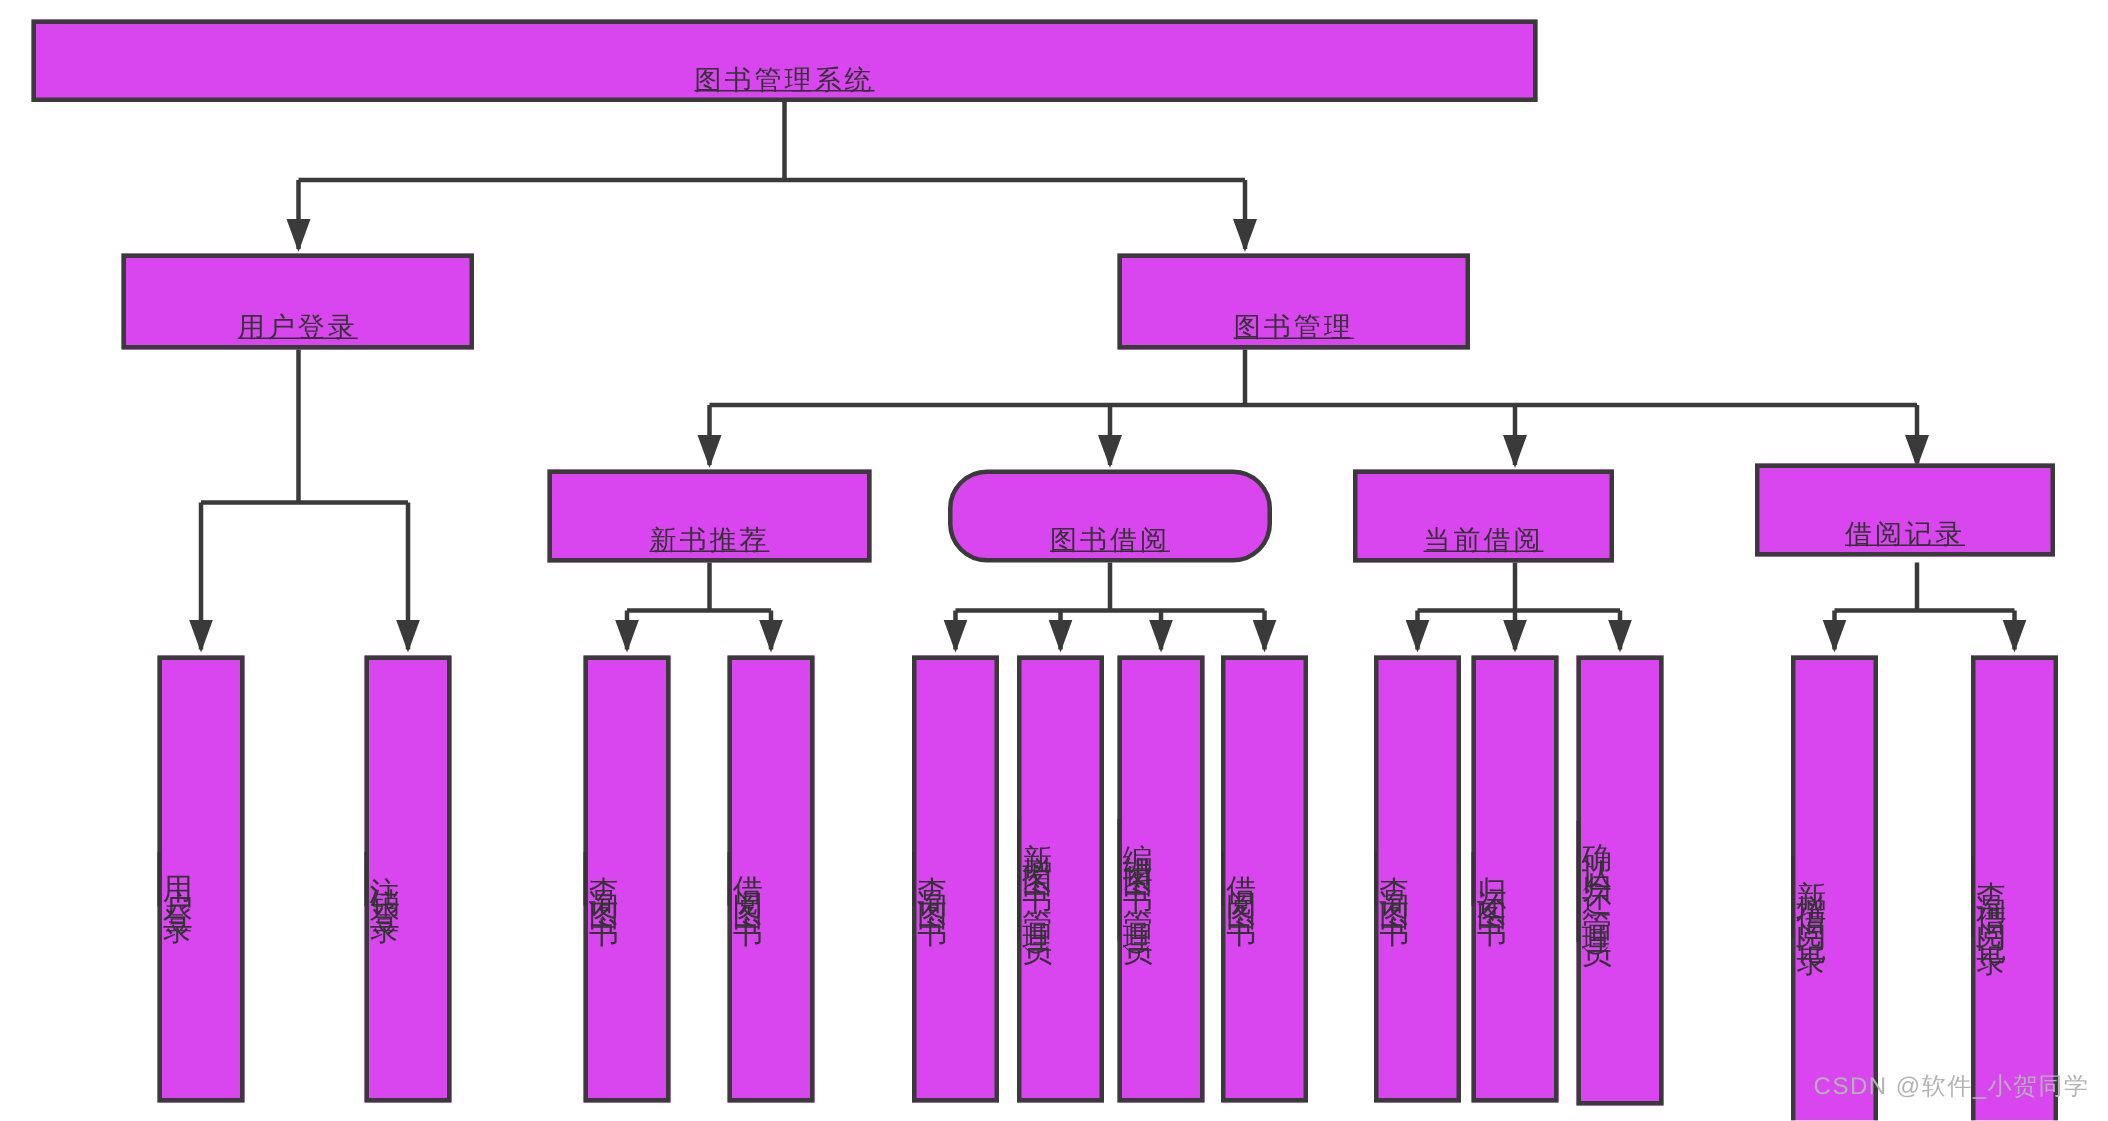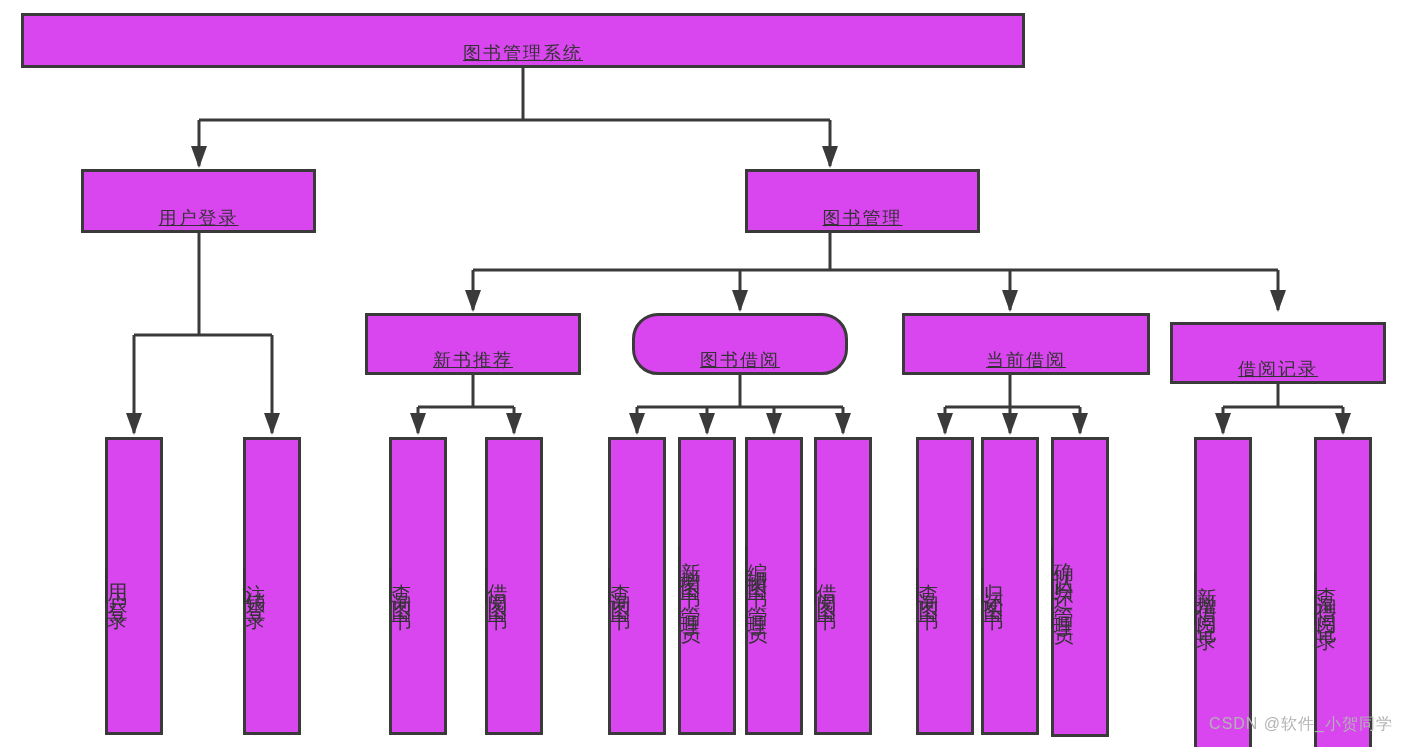--- a/index.html
+++ b/index.html
@@ -119,24 +119,24 @@
   <div class="box hbox" style="left:712px; top:169px; width:235px; height:64px;margin-left:33px;">
     <span>图书管理</span>
   </div>
 
   <div class="box hbox" style="left:365px; top:313px; width:216px; height:62px;">
     <span>新书推荐</span>
   </div>
   <div class="box hbox" style="left:632px; top:313px; width:216px; height:62px;border-radius:26px;">
     <span>图书借阅</span>
   </div>
-  <div class="box hbox" style="left:902px; top:313px; width:248px; height:62px;">
+  <div class="box hbox" style="left:902px; top:313px; width:174px; height:62px;">
     <span>当前借阅</span>
   </div>
-  <div class="box hbox" style="left:1170px; top:322px; width:216px; height:62px;">
+  <div class="box hbox" style="left:1170px; top:309px; width:200px; height:62px;">
     <span>借阅记录</span>
   </div>
 
   <div class="box vbox" style="left:105px; top:437px; width:58px; height:298px;">
     <span>用户登录</span>
   </div>
   <div class="box vbox" style="left:243px; top:437px; width:58px; height:298px;">
     <span>注销登录</span>
   </div>
 

